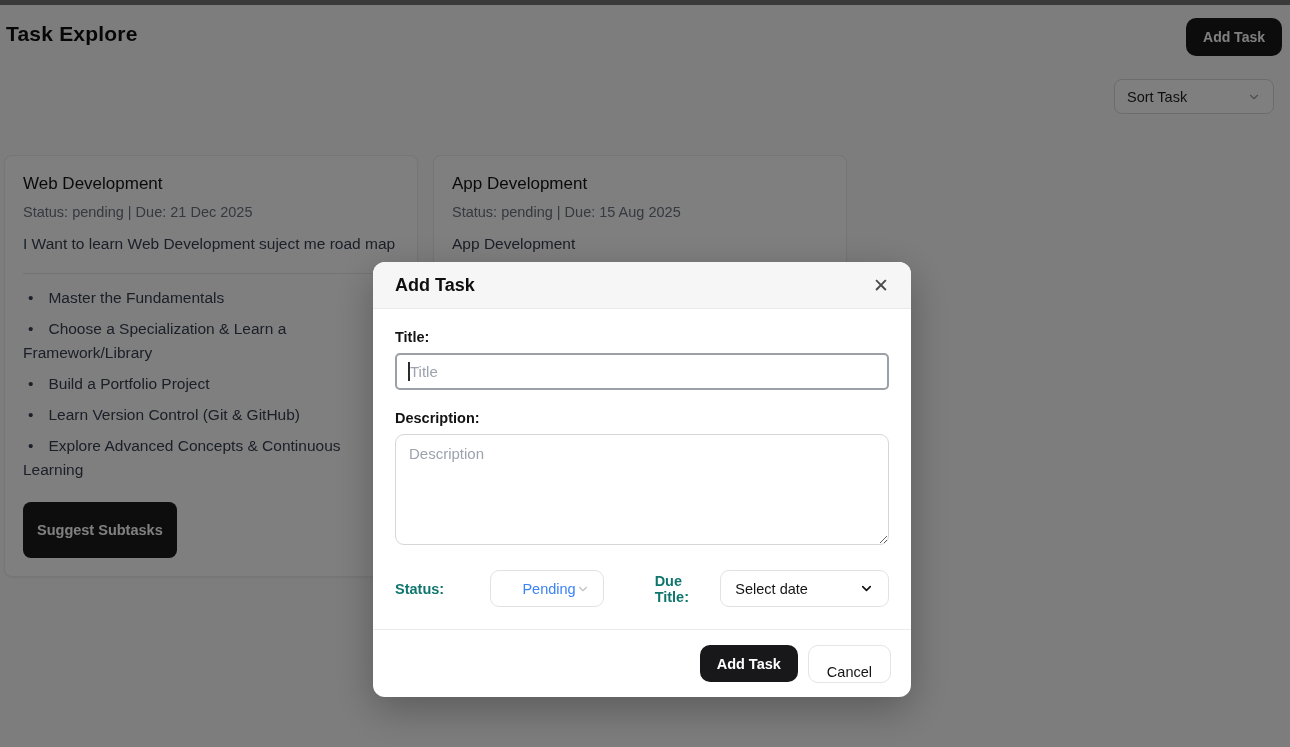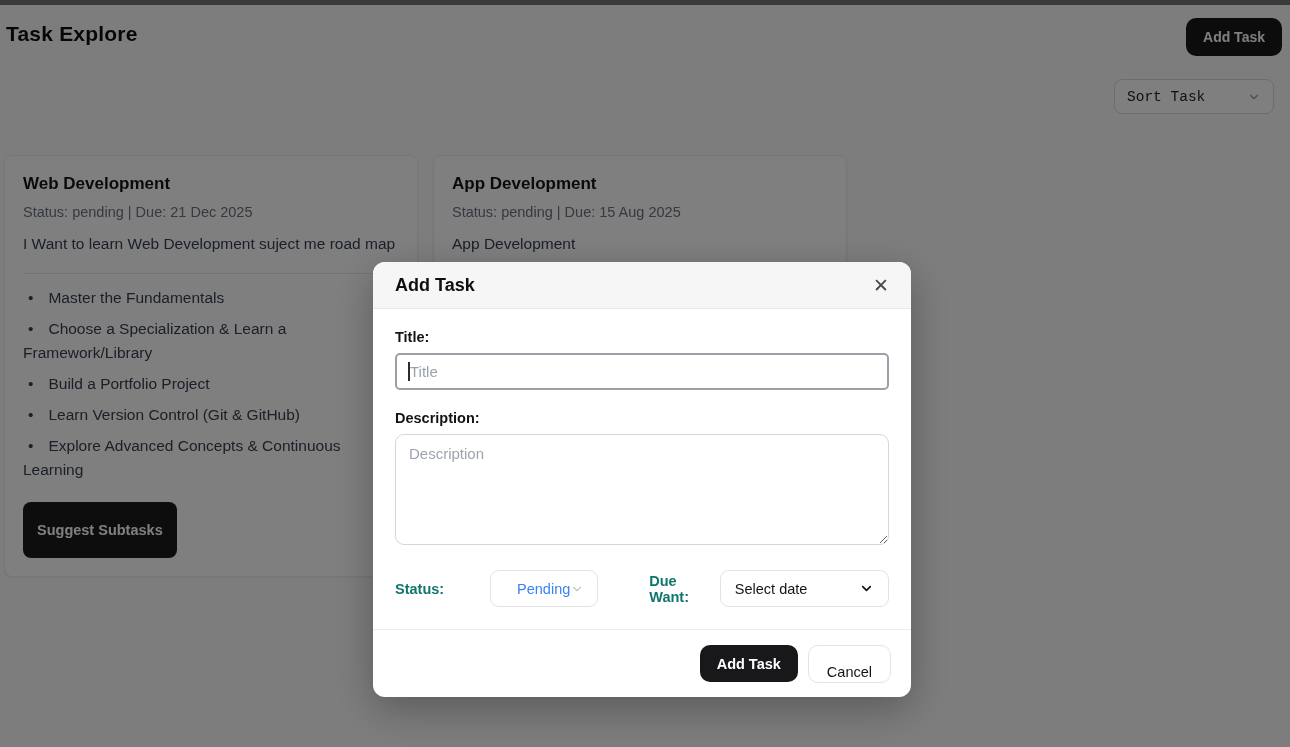--- a/index.html
+++ b/index.html
@@ -14,28 +14,28 @@
   .page-title { position:absolute; left:6px; top:22px; font-size:21px; font-weight:bold; color:#0f0f0f; letter-spacing:.2px; }
   .add-task-top {
     position:absolute; top:18px; right:8px; background:#18181b; color:#fff;
     border:none; border-radius:10px; padding:11px 17px; font-size:14px; font-weight:bold;
     font-family:inherit; cursor:pointer;
   }
   .sort-select {
     position:absolute; top:79px; right:16px; width:160px; height:35px;
     background:#fff; border:1px solid #d9d9d9; border-radius:8px;
     display:flex; align-items:center; justify-content:space-between;
-    padding:0 12px; font-size:14.5px; color:#1f1f1f; cursor:pointer;font-family:Liberation Mono, monospace;
+    padding:0 12px; font-size:14.5px; color:#1f1f1f; cursor:pointer;
   }
   .cards-row { position:absolute; top:155px; left:4px; display:flex; gap:15px; align-items:flex-start; }
   .card {
     width:414px; background:#fff; border:1px solid #ececec; border-radius:8px;
     padding:18px; box-shadow:0 1px 2px rgba(0,0,0,.05);
   }
-  .card-title { font-size:17px; font-weight:bold; color:#141414; }
+  .card-title { font-size:17px; font-weight:normal; color:#141414; }
   .card-status { margin-top:10px; font-size:14.5px; color:#6b7280; }
   .card-desc { margin-top:12px; font-size:15.5px; color:#374151; line-height:1.55; }
   .card-divider { border:none; border-top:1px solid #e7e7e7; margin:17px 0 12px; }
   .subtask-list { list-style:none; }
   .subtask-list li { font-size:15.5px; color:#374151; line-height:1.55; margin:7px 0; }
   .subtask-list li::before { content:"•"; margin:0 15px 0 5px; color:#374151; }
   .card-footer { display:flex; justify-content:space-between; align-items:center; margin-top:20px; }
   .suggest-btn {
     background:#1b1b1d; color:#fff; border:none; border-radius:8px;
     padding:20px 14px; font-size:14.5px; font-weight:bold; font-family:Liberation Sans, sans-serif; cursor:pointer;
@@ -174,21 +174,21 @@
       <span class="inline-label">Status:</span>
       <div class="status-select">
         <span>Pending</span>
         <span>
           <svg width="14" height="14" viewBox="0 0 24 24" fill="none" stroke="#c3c3c3" stroke-width="2" stroke-linecap="round" stroke-linejoin="round">
               <path d="M6 9l6 6 6-6"></path>
             </svg>
         </span>
       </div>
       <div class="due-group">
-        <span class="inline-label">Due Want:</span>
+        <span class="inline-label">Due Title:</span>
         <div class="due-select">
           <span>Select date</span>
           <span>
             <svg width="15" height="15" viewBox="0 0 24 24" fill="none" stroke="#111" stroke-width="2.6" stroke-linecap="round" stroke-linejoin="round">
                 <path d="M6 9l6 6 6-6"></path>
               </svg>
           </span>
         </div>
       </div>
     </div>

